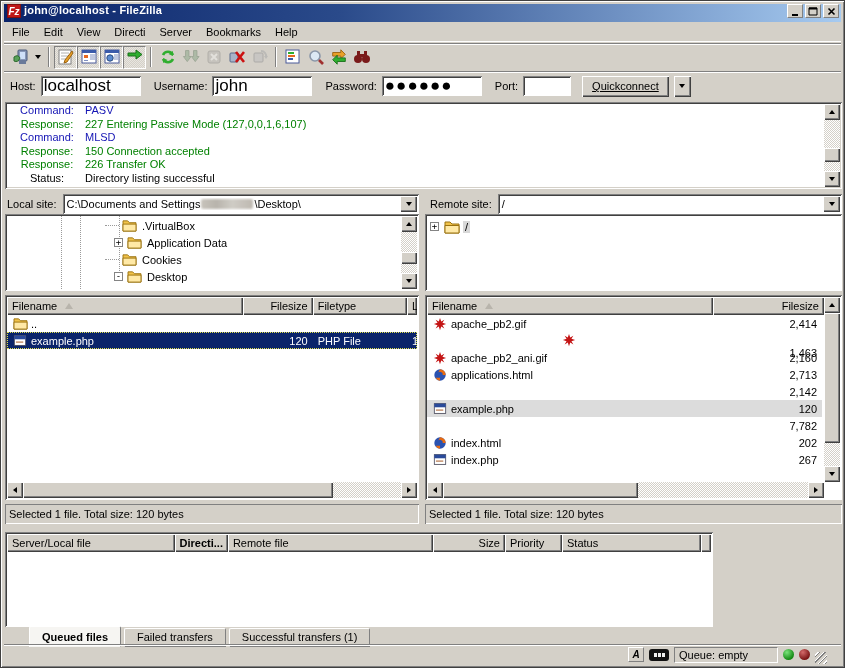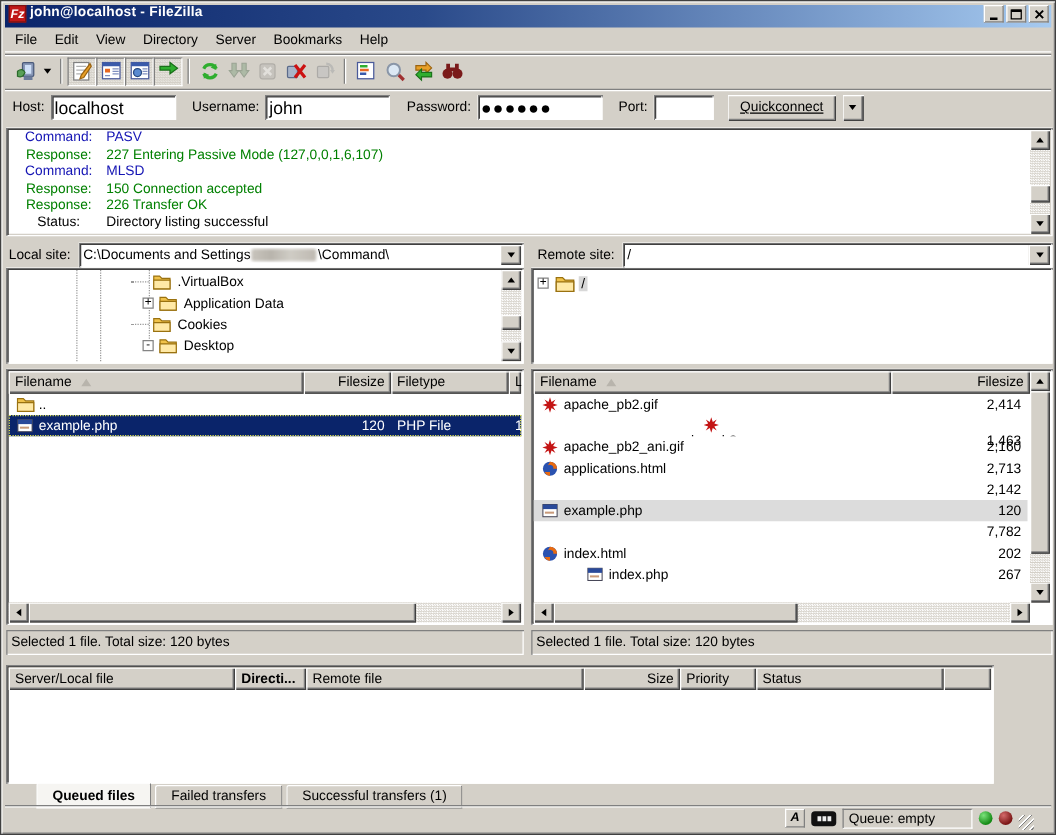--- a/index.html
+++ b/index.html
@@ -37,21 +37,21 @@
   .tb-sep{width:2px;height:20px;margin:0 4px;border-left:1px solid #808080;border-right:1px solid #fff;}
   .tb-btn{width:23px;height:23px;display:flex;align-items:center;justify-content:center;position:relative;}
   .tb-btn.pressed{border-top:1px solid #808080;border-left:1px solid #808080;border-bottom:1px solid #fff;border-right:1px solid #fff;
     background-image:conic-gradient(#e8e6e0 0 25%,#d4d0c8 0 50%,#e8e6e0 0 75%,#d4d0c8 0);background-size:2px 2px;}
   .tb-drop{width:13px;height:23px;display:flex;align-items:center;justify-content:center;}
   .arr-down{width:0;height:0;border-left:3px solid transparent;border-right:3px solid transparent;border-top:4px solid #000;}
   .dim{opacity:.45;filter:grayscale(60%);}
   
   .quickbar{position:absolute;left:3px;top:70px;right:3px;height:29px;display:flex;align-items:center;gap:5px;
     border-top:1px solid #808080;box-shadow:inset 0 1px 0 #fff;padding-left:6px;}
-  .qc-input{height:20px;padding:2px 3px;font-size:14px;display:flex;align-items:center;}
+  .qc-input{height:20px;padding:2px 3px;font-size:17px;display:flex;align-items:center;}
   .qc-btn{height:21px;padding:0 10px;background:#d4d0c8;display:flex;align-items:center;
     box-shadow:inset 1px 1px 0 #fff, inset -1px -1px 0 #404040, inset -2px -2px 0 #808080;}
   .qc-btn span{text-decoration:underline;}
   .qc-drop{width:17px;height:21px;background:#d4d0c8;display:flex;align-items:center;justify-content:center;
     box-shadow:inset 1px 1px 0 #fff, inset -1px -1px 0 #404040, inset -2px -2px 0 #808080;}
   
   .log{position:absolute;left:4px;top:101px;width:837px;height:87px;background:#fff;}
   .log-inner{position:absolute;left:2px;top:2px;right:18px;bottom:2px;overflow:hidden;padding-left:2px;}
   .log-line{display:flex;height:13.5px;line-height:13.5px;white-space:nowrap;text-align:center;}
   .log-label{width:76px;flex:none;}
@@ -94,21 +94,21 @@
   .hcell.right{justify-content:flex-end;}
   .sort-asc{width:0;height:0;border-left:4px solid transparent;border-right:4px solid transparent;border-bottom:6px solid #b8b4ac;margin-left:8px;}
   .lrow{position:absolute;height:17px;display:flex;align-items:center;white-space:nowrap;}
   .lrow .cell{display:flex;align-items:center;padding:0 5px;overflow:hidden;height:17px;}
   .lrow .cell.right{justify-content:flex-end;}
   .lrow.sel-active{background:#0a246a;color:#fff;outline:1px dotted #e0e050;outline-offset:-1px;}
   .lrow.sel-inactive{background:#dcdcdc;}
   .status-strip{position:absolute;height:20px;background:#d4d0c8;display:flex;align-items:center;padding-left:4px;
     box-shadow:inset 1px 1px 0 #808080, inset -1px -1px 0 #fff;}
   
-  .queue{position:absolute;left:4px;top:531px;width:790px;height:95px;background:#fff;
+  .queue{position:absolute;left:4px;top:531px;width:708px;height:95px;background:#fff;
     box-shadow:inset 1px 1px 0 #808080, inset -1px -1px 0 #fff, inset 2px 2px 0 #404040;}
   .tabs{position:absolute;left:4px;top:627px;height:19px;display:flex;gap:3px;padding-left:24px;}
   .tab{height:19px;padding:2px 12px 0;background:#d4d0c8;display:flex;align-items:flex-start;
     border-top:1px solid #fff;border-left:1px solid #fff;border-right:1px solid #808080;border-bottom:1px solid #808080;
     border-radius:2px 2px 0 0;}
   .tab.active{background:#f6f5f2;font-weight:bold;border-bottom:1px solid #f6f5f2;height:21px;margin-top:-2px;padding-top:4px;}
   
   .statusbar{position:absolute;left:3px;right:3px;bottom:3px;height:20px;border-top:1px solid #808080;
     box-shadow:inset 0 1px 0 #fff;display:flex;align-items:center;justify-content:flex-end;padding-right:14px;gap:5px;}
   .ascii-badge{width:16px;height:15px;background:#d4d0c8;border:1px solid #808080;border-top-color:#fff;border-left-color:#fff;
@@ -149,21 +149,21 @@
             <path d="M1.5 1.5 L7.5 7.5 M7.5 1.5 L1.5 7.5" stroke="#000" stroke-width="1.6"></path>
           </svg>
         </div>
     </div>
   </div>
 
   <div class="menubar">
     <span class="mi">File</span>
     <span class="mi">Edit</span>
     <span class="mi">View</span>
-    <span class="mi">Directory</span>
+    <span class="mi">Directi</span>
     <span class="mi">Server</span>
     <span class="mi">Bookmarks</span>
     <span class="mi">Help</span>
   </div>
 
   <div class="toolbar">
     <div class="tb-btn">
       <svg width="18" height="18" viewBox="0 0 18 18">
         <rect x="7" y="2" width="9" height="11" rx="1" fill="#8898b8" stroke="#4a5a7a"></rect>
         <rect x="9" y="4" width="5" height="7" fill="#cfe0f8"></rect>
@@ -331,21 +331,21 @@
         </div>
     </div>
   </div>
 
   <div class="site-row" style="left:6px;top:192px;width:412px;">
     <span style="margin-right:6px;">Local site:</span>
     <div class="combo" style="flex:1;">
       <span class="combo-text">
         <span>C:\Documents and Settings</span>
           <span class="blurbox"></span>
-          <span>\Command\</span>
+          <span>\Desktop\</span>
       </span>
       <div class="combo-btn">
           <span class="arr-down"></span>
         </div>
     </div>
   </div>
 
   <div class="site-row" style="left:429px;top:192px;width:412px;">
     <span style="margin-right:6px;">Remote site:</span>
     <div class="combo" style="flex:1;">
@@ -585,21 +585,21 @@
               <path d="M3 11 A6.5 6.5 0 0 0 8 14.5 L8 11 Z" fill="#e86a10"></path>
             </svg>
           </span>
           <span>index.html</span>
         </div>
       <div class="cell right" style="flex:1;">
           <span>202</span>
         </div>
     </div>
     <div class="lrow" style="left:2px;top:156px;width:395px;">
-      <div class="cell" style="width:286px;margin-left:36px;">
+      <div class="cell" style="width:286px;">
           <span class="icon16">
             <svg width="14" height="13" viewBox="0 0 16 16">
               <rect x="1" y="2" width="14" height="12" fill="#fff" stroke="#445"></rect>
               <rect x="1" y="2" width="14" height="4.5" fill="#2a4a9a"></rect>
               <rect x="3" y="9" width="9" height="2" fill="#c89a7a"></rect>
             </svg>
           </span>
           <span>index.php</span>
         </div>
       <div class="cell right" style="flex:1;">

